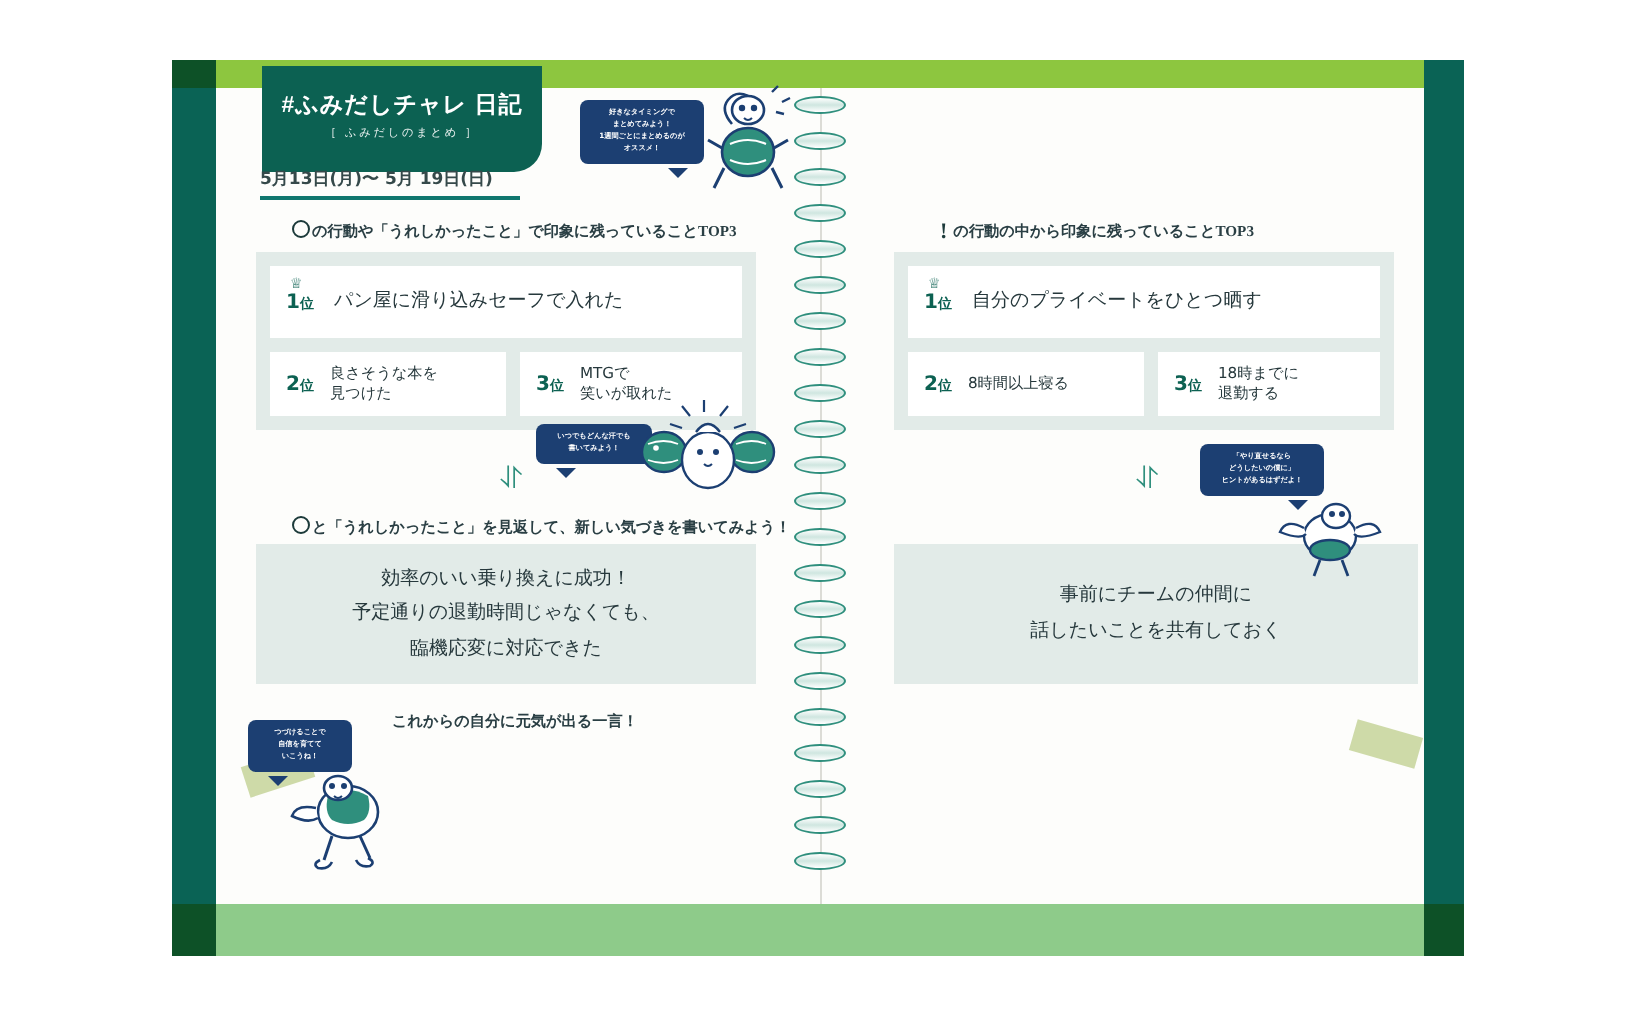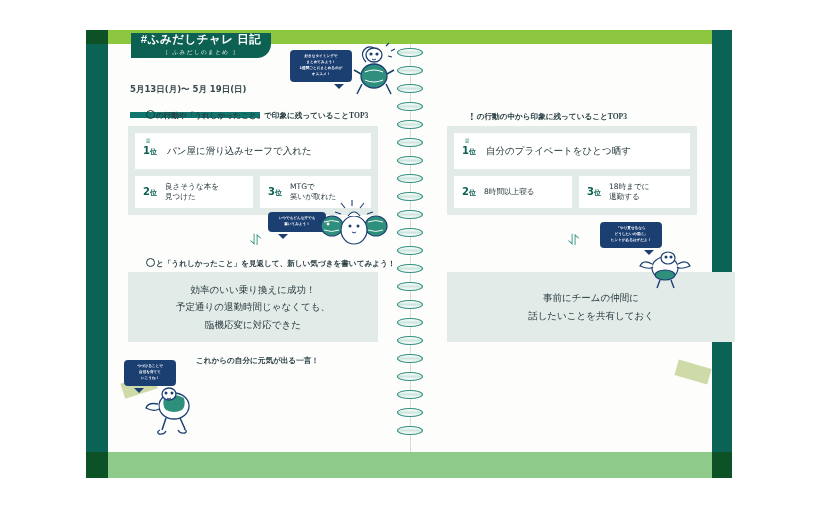--- a/index.html
+++ b/index.html
@@ -52,38 +52,38 @@
   }
   
   .page {
     position: absolute; left: 108px; top: 44px;
     width: 604px; height: 408px; background: #fdfdfb;
   }
 
   
   .badge {
     position: absolute; left: 131px; top: 33px;
-    width: 140px; height: 25px;
+    width: 140px; height: 53px;
     background: #0c6152;
     border-radius: 0 0 14px 0;
     color: #fff;
     display: flex; flex-direction: column;
     align-items: center; justify-content: center;
     letter-spacing: .5px;
   }
   .badge-title { font-size: 11.5px; font-weight: bold; line-height: 1; }
   .badge-sub { font-size: 5.6px; margin-top: 4px; letter-spacing: 1.4px; opacity: .92; }
 
   
   .dateline {
     position: absolute; left: 130px; top: 84px;
     width: 130px;
     font-size: 8.5px; color: #35494a; font-weight: bold;
-    border-bottom: 6px solid #0f766e;
-    padding-bottom: 16px;
+    border-bottom: 2px solid #0f766e;
+    padding-bottom: 2px;
     font-family: "DejaVu Sans", sans-serif;
   }
 
   
   .logo { position: absolute; left: 598px; top: 58px; text-align: left; }
   .logo-jp {
     font-size: 13px; font-weight: bold; color: #123a66;
     letter-spacing: 1.5px; line-height: 1;
     font-family: "DejaVu Sans", sans-serif;
   }
@@ -333,21 +333,21 @@
         </div>
         <div class="rank-txt small" style="white-space:pre-line;">18時までに
 退勤する</div>
       </div>
     </div>
   </div>
 
   <div class="arrow" style="left:568px; top:232px;">⥯</div>
 
 
-  <div class="reflect" style="left:447px; top:272px; width:288px; height:70px;">
+  <div class="reflect" style="left:447px; top:272px; width:262px; height:70px;">
     <div class="reflect-txt" style="white-space:pre-line;">事前にチームの仲間に
 話したいことを共有しておく</div>
   </div>
 
   <div class="bantitle">これからの自分に元気が出る一言！</div>
   <div class="tape" style="left:122px; top:378px;"></div>
   <div class="tape r" style="left:676px; top:364px;"></div>
 
   <div class="bubble tail-br" style="left:290px; top:50px; width:62px; white-space:pre-line;">好きなタイミングで
 まとめてみよう！

